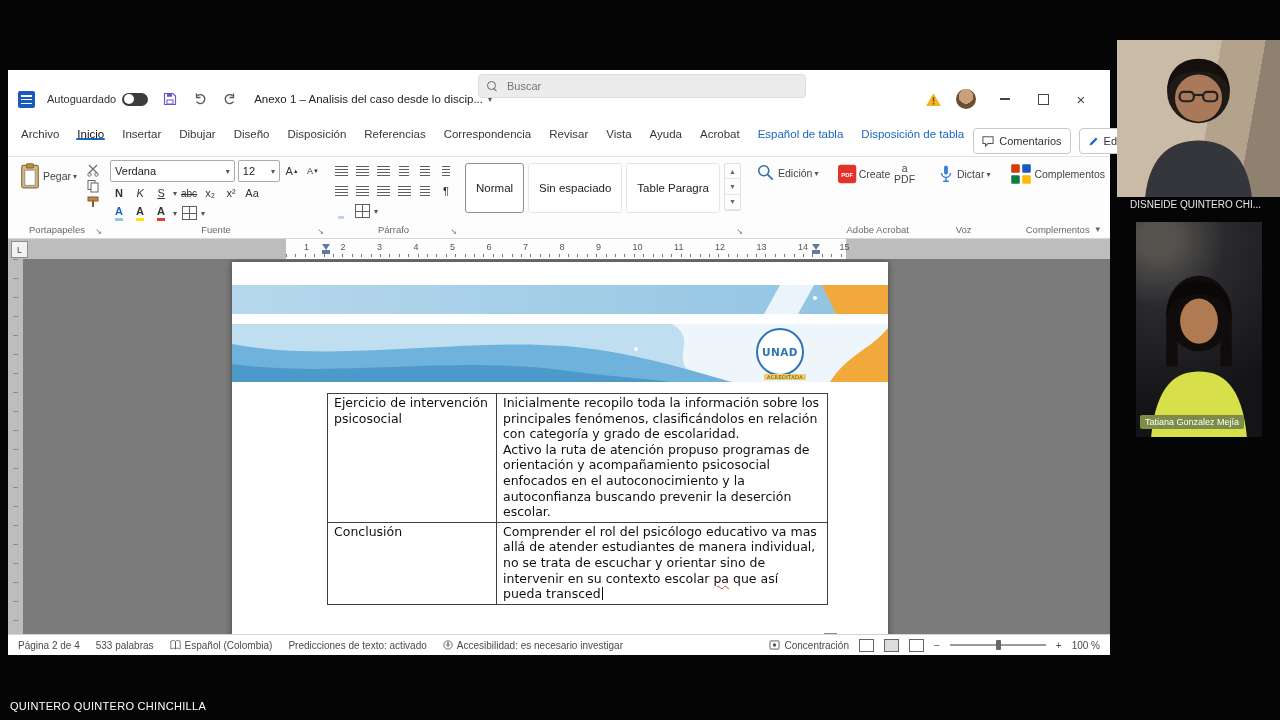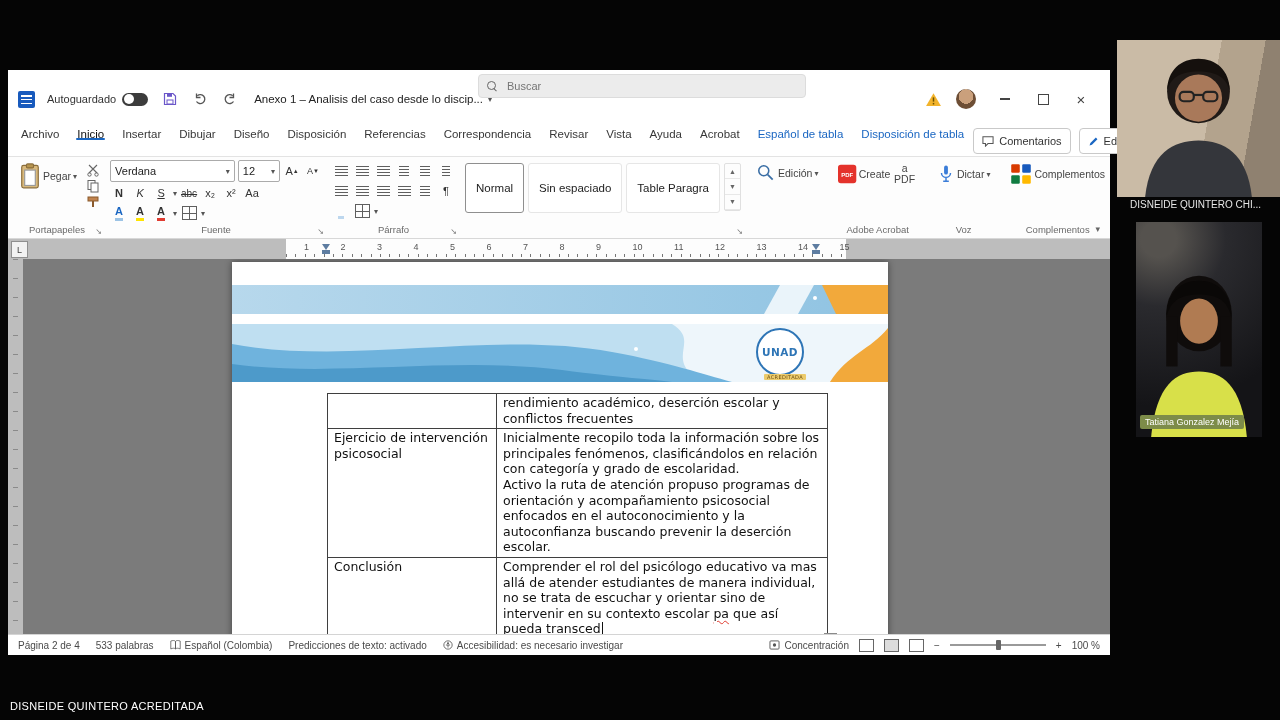--- a/index.html
+++ b/index.html
@@ -486,24 +486,20 @@
           <path d="M598 58c18-28 40-32 58-54v54z" fill="#f2a93b"></path>
           <circle cx="404" cy="25" r="2" fill="#fff"></circle>
         </svg>
       </div>
       <div class="logo">
         <span class="lt">UNAD</span>
       </div>
       <span class="accr">ACREDITADA</span>
 
       <div class="tbl">
-        <div class="trow r1">
-          <div class="tc1"></div>
-          <div class="tc2">rendimiento académico, deserción escolar y conflictos frecuentes</div>
-        </div>
         <div class="trow r2">
           <div class="tc1">Ejercicio de intervención psicosocial</div>
           <div class="tc2">
             <div>Inicialmente recopilo toda la información sobre los principales fenómenos, clasificándolos en relación con categoría y grado de escolaridad.</div>
             <div>Activo la ruta de atención propuso programas de orientación y acompañamiento psicosocial enfocados en el autoconocimiento y la autoconfianza buscando prevenir la deserción escolar.</div>
           </div>
         </div>
         <div class="trow r3">
           <div class="tc1">Conclusión</div>
           <div class="tc2">
@@ -576,13 +572,13 @@
     <ellipse cx="50" cy="42" rx="26" ry="30" fill="#0f0c0b"></ellipse>
     <ellipse cx="50" cy="48" rx="15" ry="18" fill="#b07b52"></ellipse>
     <path d="M24 46c0-20 11-30 26-30s26 10 26 30c-3-14-11-19-26-19s-23 5-26 19z" fill="#0a0807"></path>
     <rect x="24" y="44" width="9" height="40" fill="#0f0c0b"></rect>
     <rect x="67" y="44" width="9" height="40" fill="#0f0c0b"></rect>
     <path d="M12 140c4-42 20-52 38-52s34 10 38 52z" fill="#d8e049"></path>
   </svg>
   <span class="cam2-badge">Tatiana Gonzalez Mejía</span>
 </div>
 
-<div class="presenter">DISNEIDE QUINTERO ACREDITADA</div>
+<div class="presenter">QUINTERO QUINTERO CHINCHILLA</div>
 
 </body></html>

